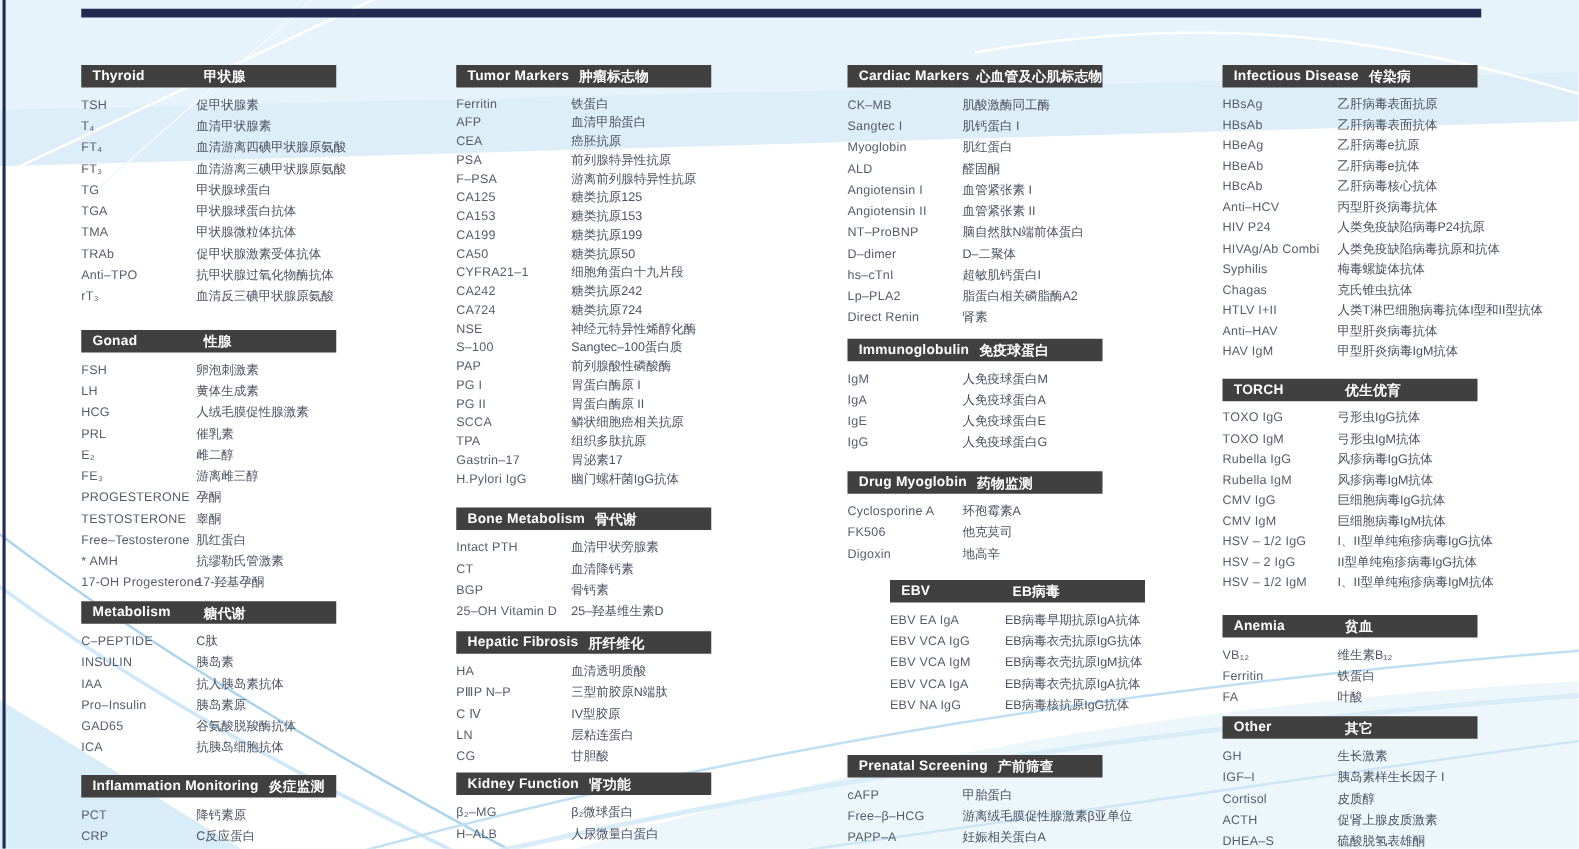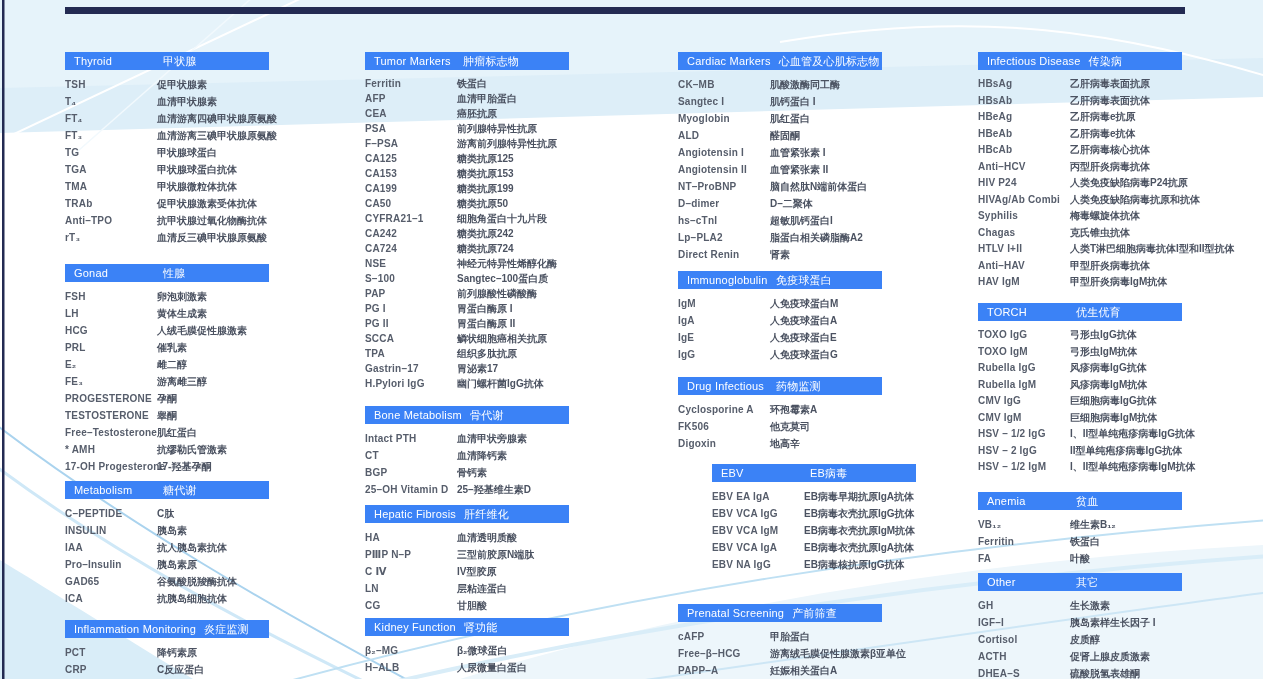--- a/index.html
+++ b/index.html
@@ -4,27 +4,27 @@
 <style>
   html,body{margin:0;padding:0;}
   body{
     width:1263px;height:679px;position:relative;overflow:hidden;
     background:#ffffff;
     font-family:"Liberation Sans","DejaVu Sans",sans-serif;
   }
   .decor{position:absolute;left:0;top:0;width:1263px;height:679px;pointer-events:none;}
   .panel{position:absolute;width:204px;}
   .bar{
-    background:#3b82f6;color:#ffffff;height:18px;
+    background:#404040;color:#ffffff;height:18px;
     display:flex;align-items:center;padding-left:9px;
-    font-weight:normal;font-size:11px;letter-spacing:.2px;white-space:nowrap;
+    font-weight:bold;font-size:11px;letter-spacing:.2px;white-space:nowrap;
   }
   .hdr-en{min-width:81px;margin-right:8px;}
   .hdr-zh{font-size:11px;}
-  .rows{margin-top:6px;font-weight:bold;}
+  .rows{margin-top:6px;}
   .row{display:flex;height:17px;line-height:17px;font-size:10px;color:#565d6b;white-space:nowrap;}
   .row .en{width:92px;flex:none;letter-spacing:.2px;}
   .row .zh{color:#4b5261;}
   .tight .row{height:15px;line-height:15px;}
   .r165 .row{height:16.5px;line-height:16.5px;}
 </style>
 </head>
 <body>
 
 <svg class="decor" viewBox="0 0 1263 679" xmlns="http://www.w3.org/2000/svg">
@@ -425,21 +425,21 @@
     <span class="zh">人免疫球蛋白E</span>
   </div>
       <div class="row">
     <span class="en">IgG</span>
     <span class="zh">人免疫球蛋白G</span>
   </div>
     </div>
 </section>
 <section class="panel" style="left:678px;top:377px">
   <div class="bar">
-      <span class="hdr-en">Drug Infectious</span>
+      <span class="hdr-en">Drug Myoglobin</span>
       <span class="hdr-zh">药物监测</span>
     </div>
   <div class="rows">
       <div class="row">
     <span class="en">Cyclosporine A</span>
     <span class="zh">环孢霉素A</span>
   </div>
       <div class="row">
     <span class="en">FK506</span>
     <span class="zh">他克莫司</span>

